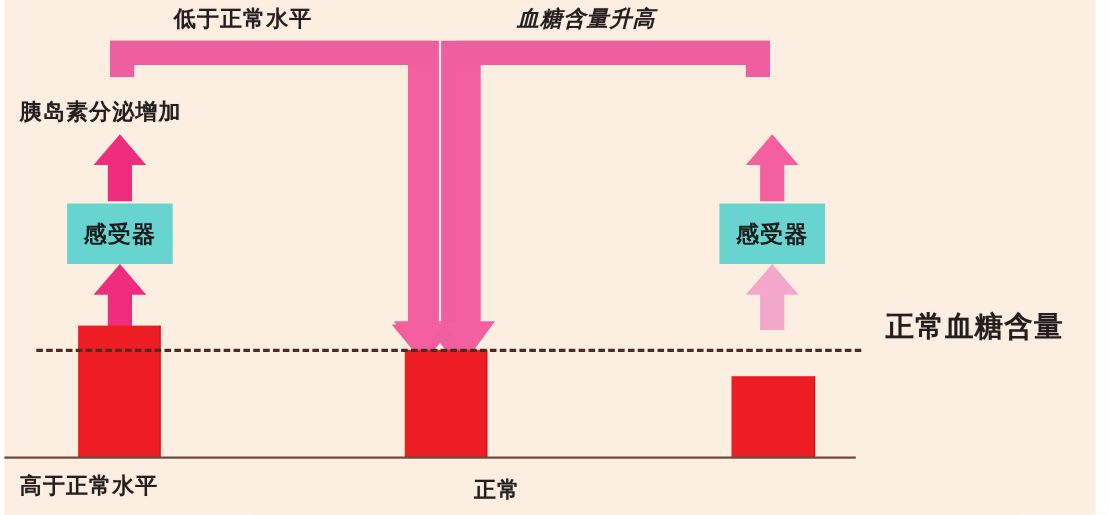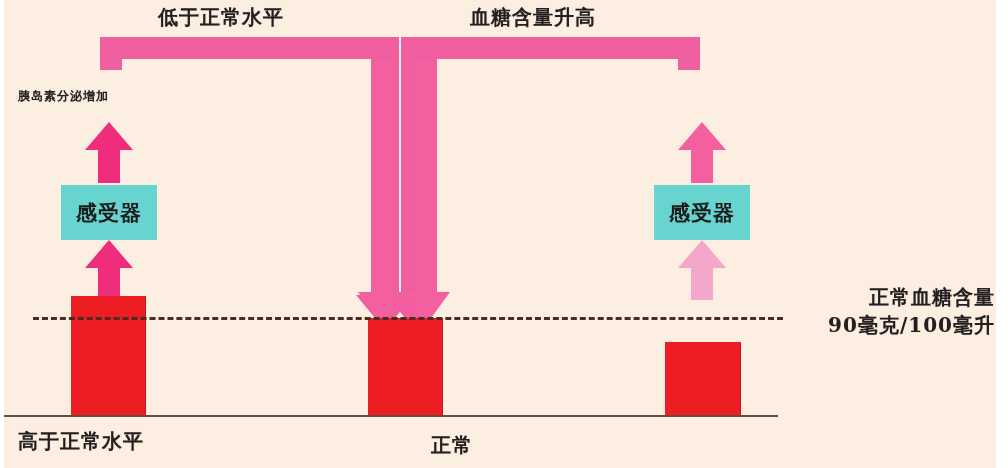--- a/index.html
+++ b/index.html
@@ -23,23 +23,23 @@
   .lbl {
     position: absolute;
     color: #231f20;
     white-space: nowrap;
     font-family: "DejaVu Serif", "Liberation Serif", serif;
     font-weight: 700;
     letter-spacing: 1px;
     text-shadow: 0 0 1px rgba(60,40,30,0.25);
   }
   .title-lbl { font-size: 20px; }
-  .insulin-lbl { font-size: 12px; font-family: Liberation Mono, monospace; }
+  .insulin-lbl { font-size: 20px; font-family: Liberation Mono, monospace; }
   .axis-lbl { font-size: 20px; }
-  .note-lbl { font-size: 20px; line-height: 28px; text-align: right; white-space: normal; }
+  .note-lbl { font-size: 26px; line-height: 28px; text-align: left; white-space: normal; }
 
   .receptor {
     position: absolute;
     background: #67d4d0;
     display: flex;
     align-items: center;
     justify-content: center;
     color: #1b1b1b;
     font-family: Liberation Serif, serif;
     font-weight: 700;
@@ -139,27 +139,26 @@
 
   <div class="receptor" style="left: 61px; top: 185px; width: 96px; height: 55px; background: rgb(103, 212, 208);">
     <span>感受器</span>
   </div>
 
   <div class="receptor" style="left: 654px; top: 185px; width: 96px; height: 55px; background: rgb(103, 212, 208);">
     <span>感受器</span>
   </div>
 
   <div class="lbl title-lbl" style="left:158px; top:4px;">低于正常水平</div>
-  <div class="lbl title-lbl" style="left:470px; top:4px;">血糖含量升高</div>
+  <div class="lbl title-lbl" style="left:470px; top:4px;font-style:italic;">血糖含量升高</div>
 
   <div class="lbl insulin-lbl" style="left:18px; top:88px;">胰岛素分泌增加</div>
 
   <div class="lbl note-lbl" style="left:805px; top:283px; width:190px;">
     <div>正常血糖含量</div>
-    <div>90毫克/100毫升</div>
   </div>
 
   <div class="lbl axis-lbl" style="left:18px; top:428px;">高于正常水平</div>
   <div class="lbl axis-lbl" style="left:383px; top:432px;margin-left:48px;">正常</div>
 
   <div class="edge-fade" style="left:0px; width:4px;"></div>
   <div class="edge-fade" style="left:996px; width:12px;"></div>
 
 </div>
 

